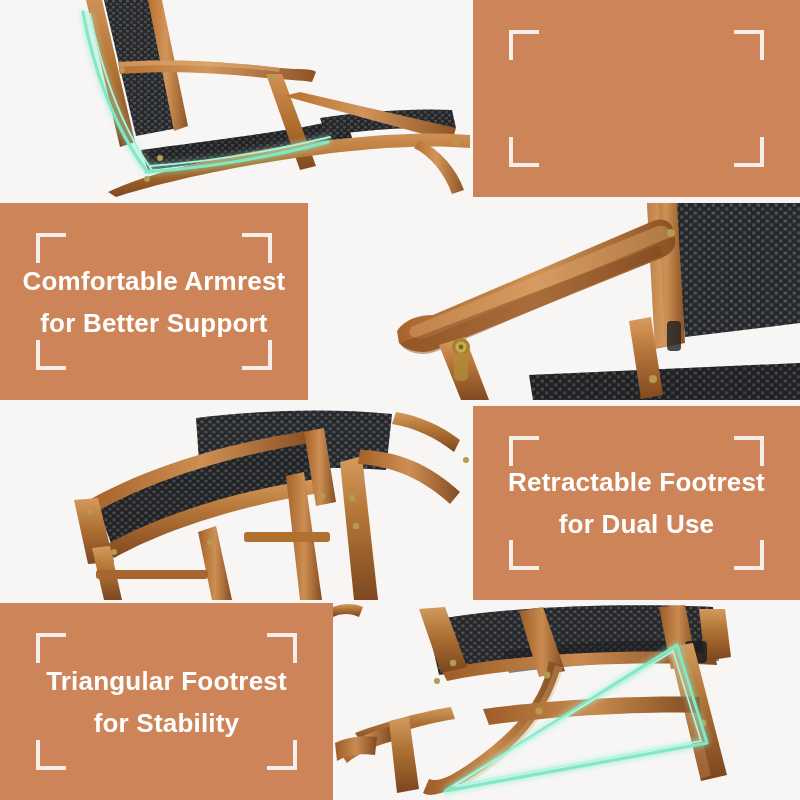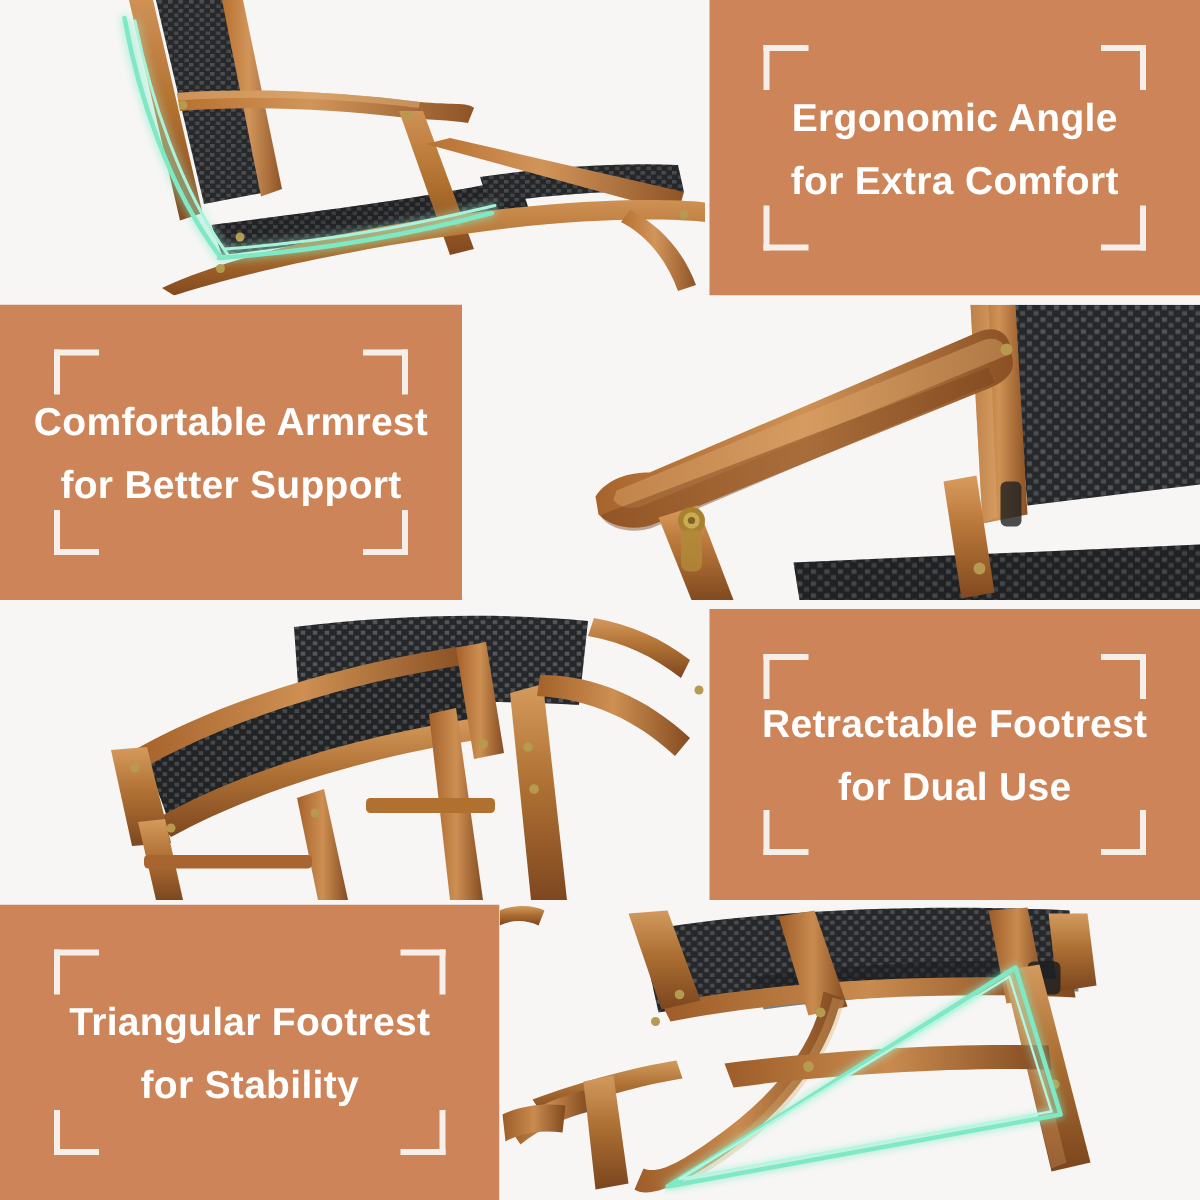--- a/index.html
+++ b/index.html
@@ -162,22 +162,20 @@
           <path d="M150,166 C232,160 292,146 330,137" fill="none" stroke="#aaf3da" stroke-width="2" stroke-linecap="round"></path>
         </g>
       </svg>
     </div>
 
     <div class="panel" style="left:473px; width:327px;">
       <span class="bracket tl"></span>
       <span class="bracket tr"></span>
       <span class="bracket bl"></span>
       <span class="bracket br"></span>
-      <div class="panel-text">Ergonomic Angle
-for Extra Comfort</div>
     </div>
   </div>
 
   <div class="row row-2">
 
     <div class="panel" style="left:0; width:308px;">
       <span class="bracket tl"></span>
       <span class="bracket tr"></span>
       <span class="bracket bl"></span>
       <span class="bracket br"></span>

